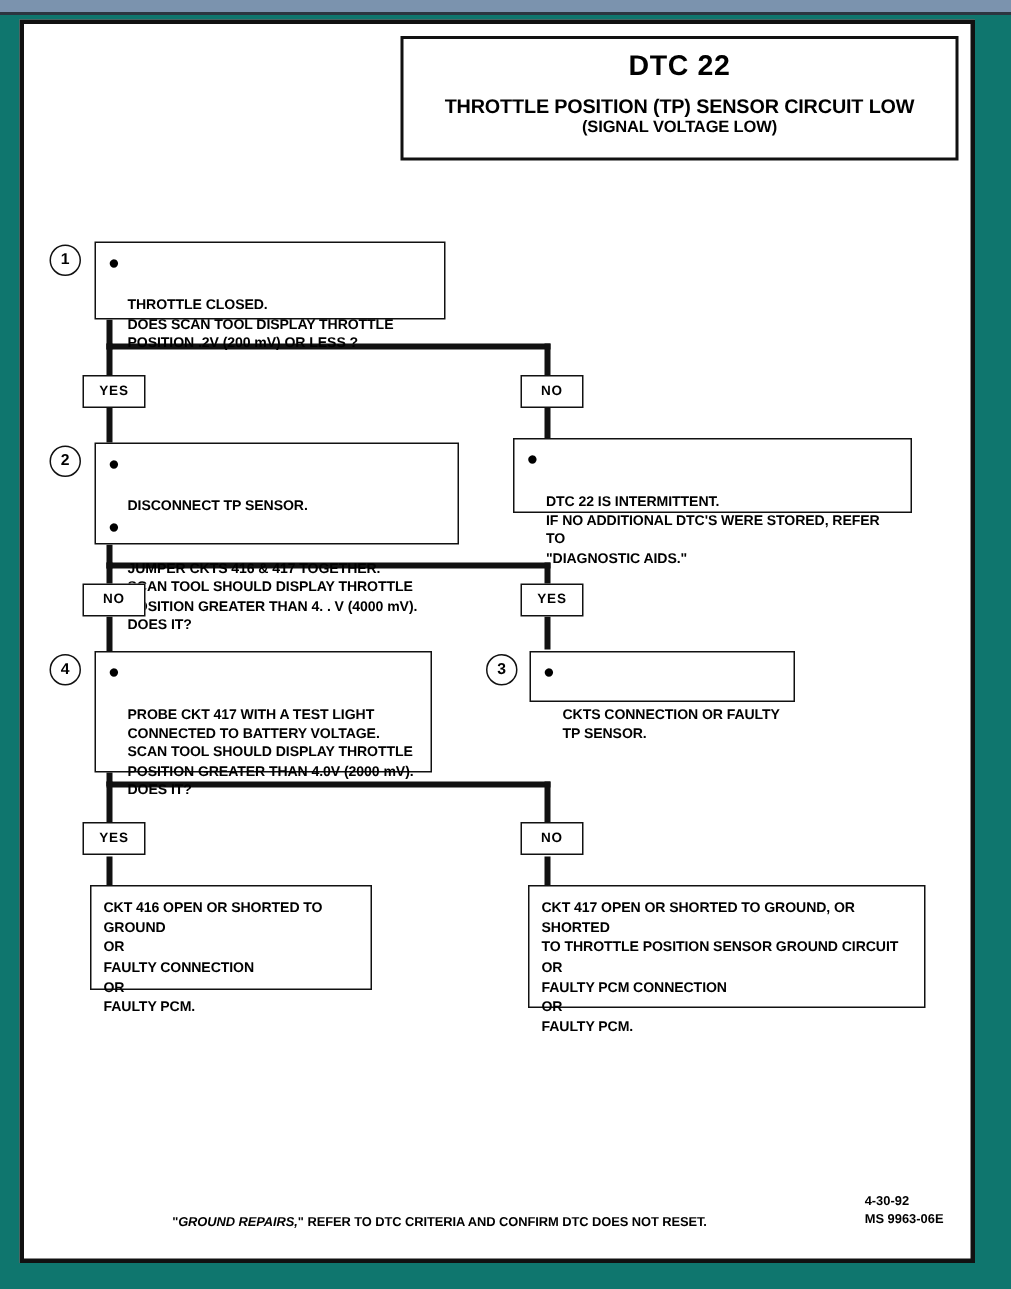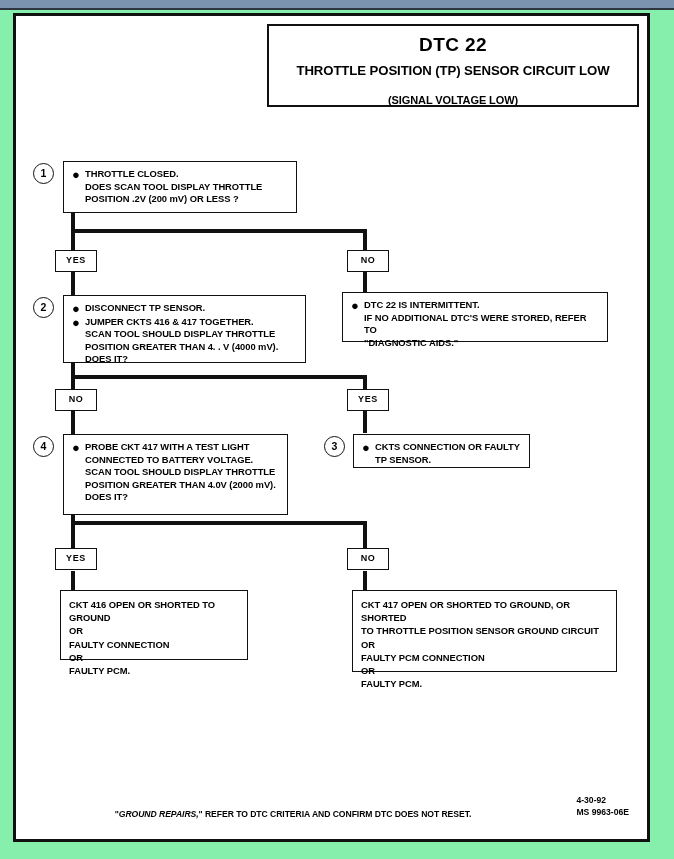--- a/index.html
+++ b/index.html
@@ -8,21 +8,21 @@
   }
   body {
     width: 674px; height: 859px;
     font-family: "Liberation Sans", sans-serif;
     position: relative;
     overflow: hidden;
   }
   #sheet {
     position: absolute; left: 0; top: 0;
     width: 674px; height: 859px;
-    background: #86efac;
+    background: #0f766e;
   }
   
   .scan-band {
     position: absolute; left: 0; top: 0;
     width: 674px; height: 8px;
     background: #7b93ae;
   }
   .scan-band-rule {
     position: absolute; left: 0; top: 8px;
     width: 674px; height: 2px;
@@ -58,21 +58,21 @@
     font-size: 13.2px; font-weight: bold;
     letter-spacing: -0.1px;
     color: #000;
     margin-top: 7px;
     white-space: nowrap;
   }
   .title-sub {
     font-size: 11px; font-weight: bold;
     letter-spacing: -0.1px;
     color: #000;
-    margin-top: 16px;
+    margin-top: 1px;
   }
 
   
   .layer { position: absolute; left: 0; top: 0; width: 637px; height: 829px; }
 
   
   .vline { position: absolute; background: #111; width: 4px; }
   .hline { position: absolute; background: #111; height: 4px; }
 
   
@@ -108,20 +108,21 @@
     color: #000;
     padding-top: 1px;
   }
   .btext {
     font-size: 9.4px;
     font-weight: bold;
     line-height: 12.5px;
     letter-spacing: -0.05px;
     color: #000;
     white-space: pre-line;
+    margin-top: 29px;
   }
   .plain-text {
     font-size: 9.4px;
     font-weight: bold;
     line-height: 13.2px;
     letter-spacing: -0.05px;
     color: #000;
     white-space: pre-line;
   }
 

